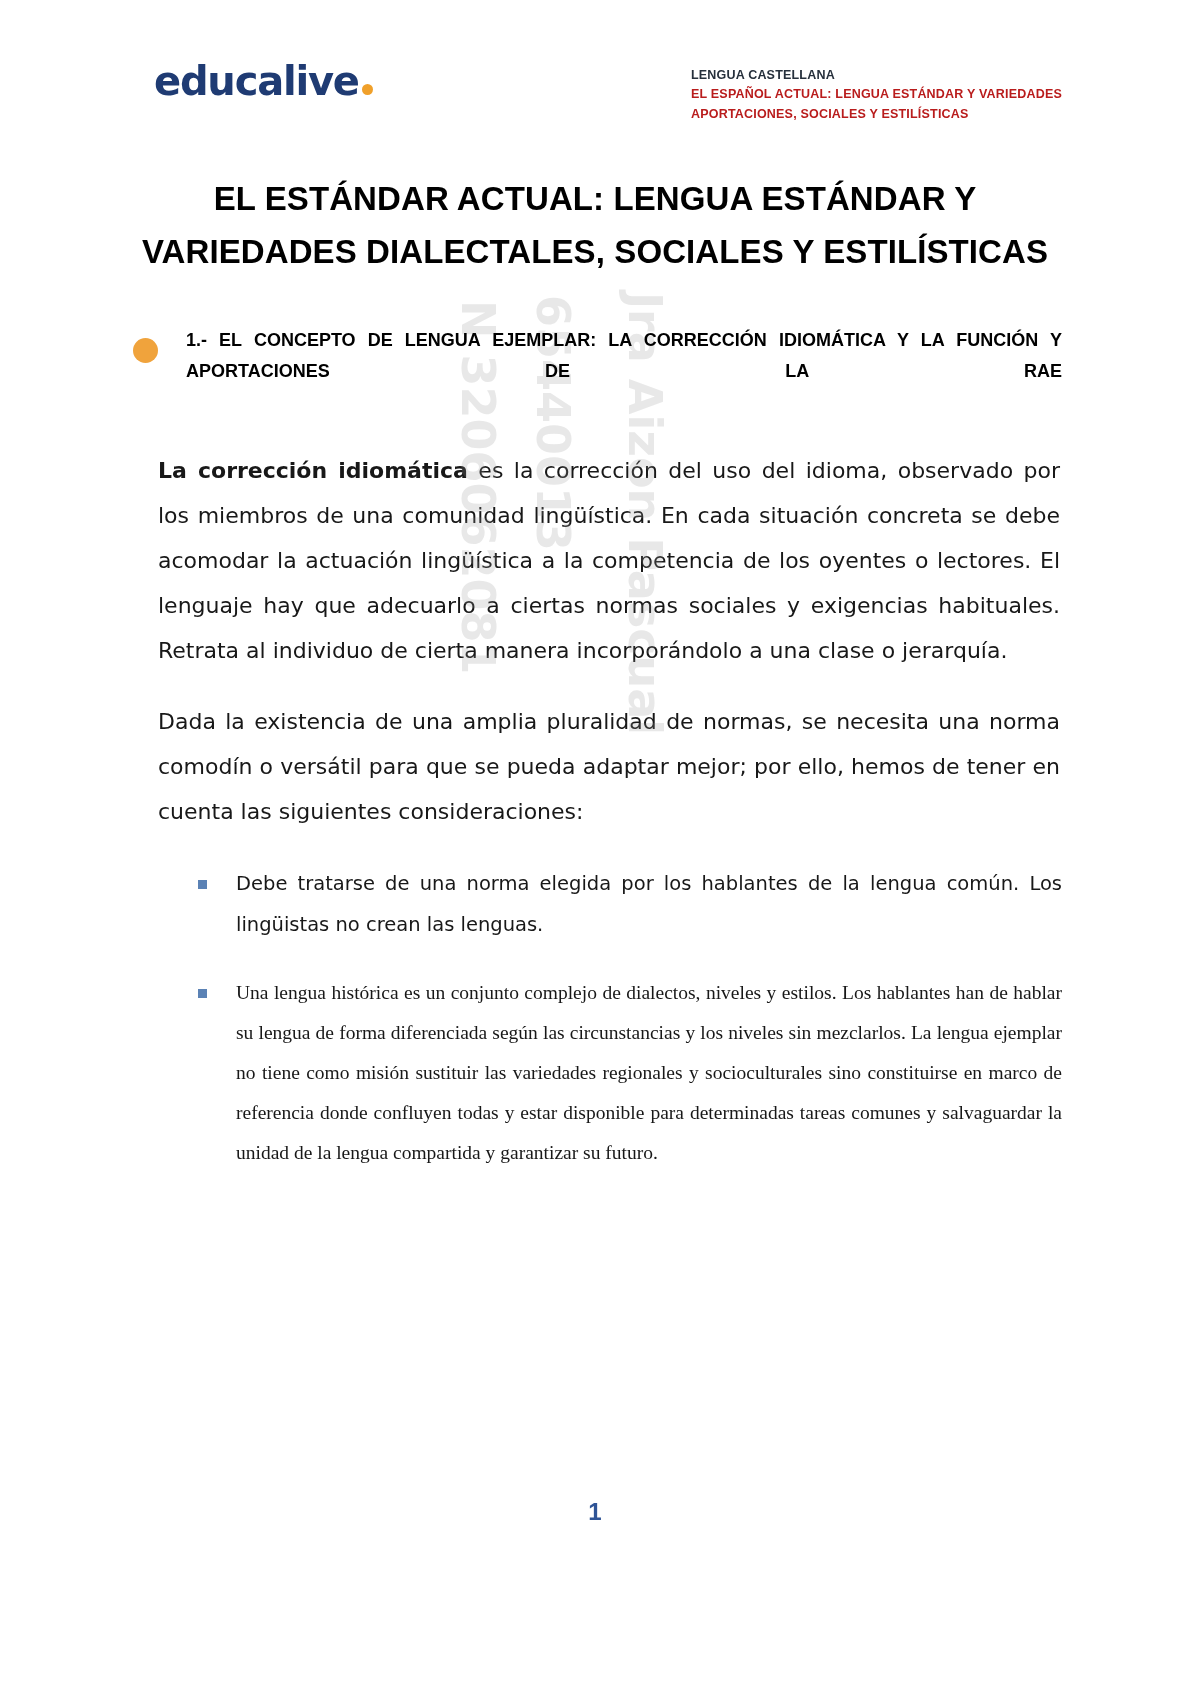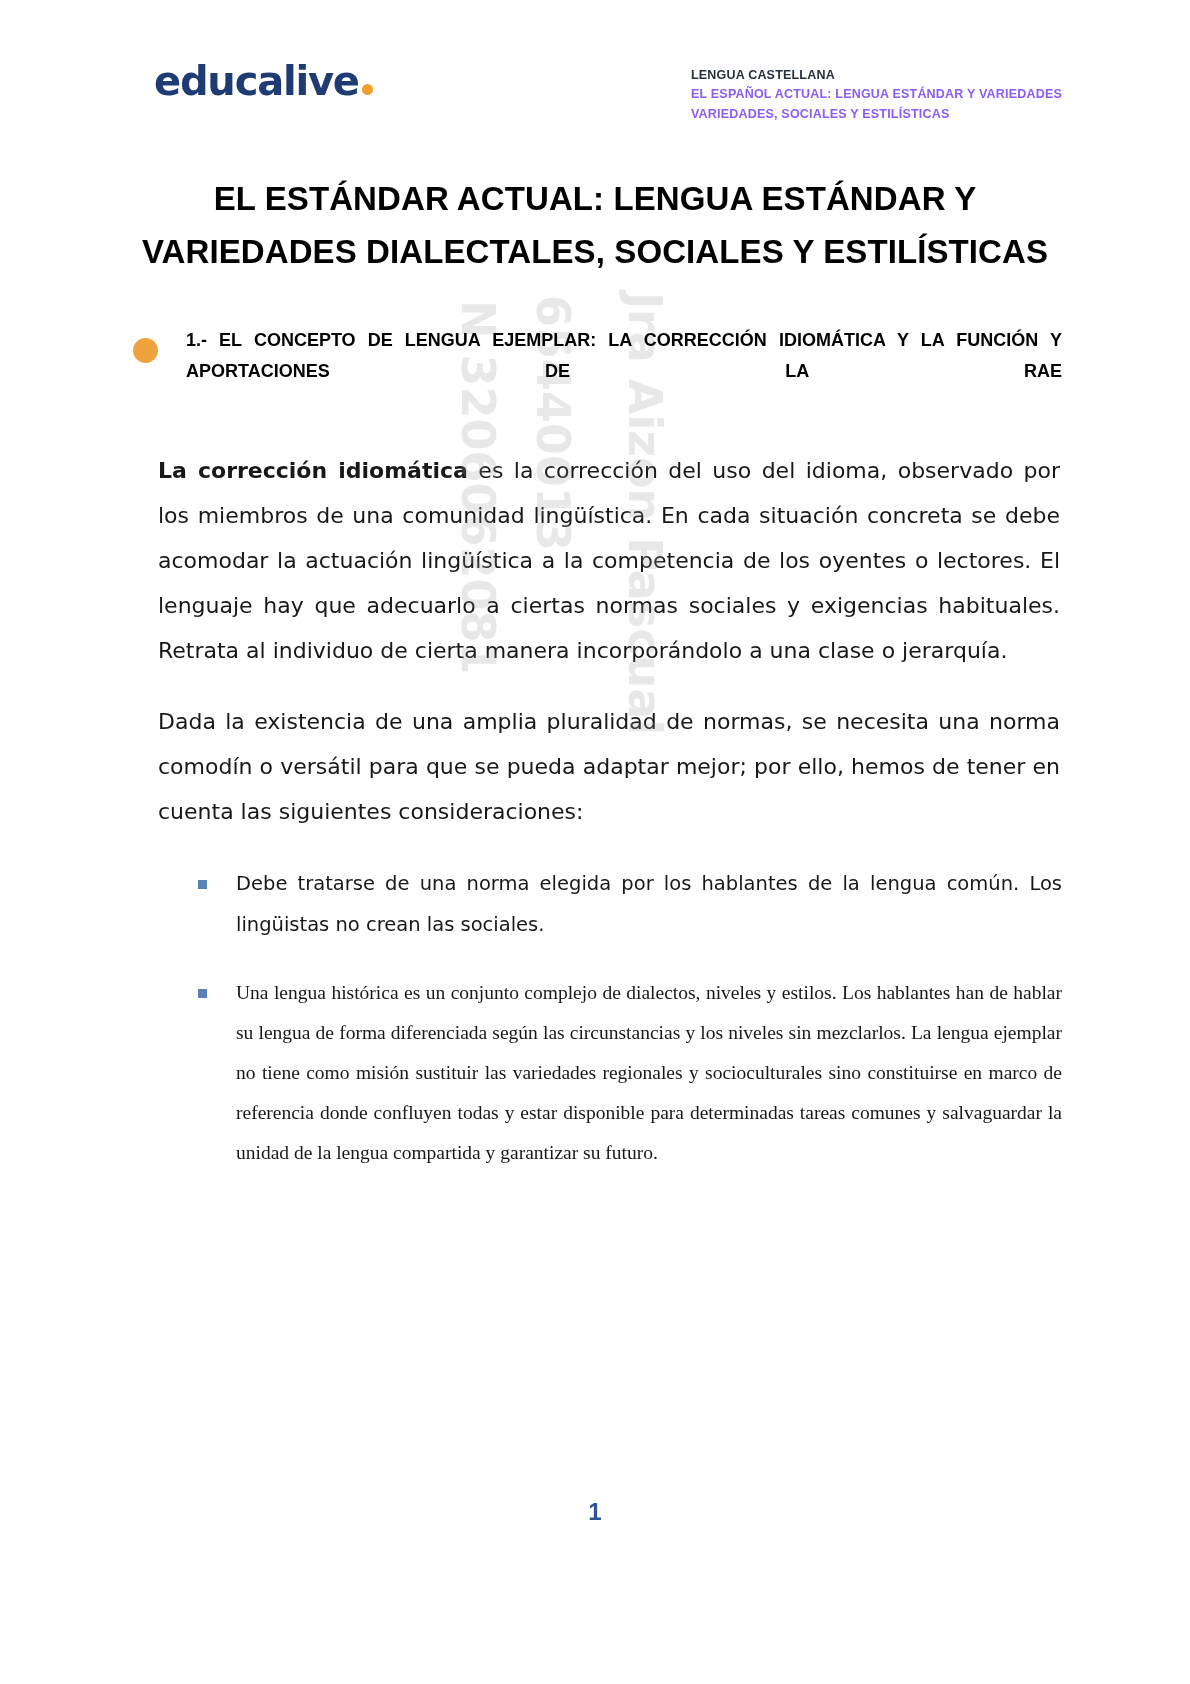--- a/index.html
+++ b/index.html
@@ -57,21 +57,21 @@
     margin-top: 14px;
     color: #3b4a5a;
     font-family: "Liberation Sans", sans-serif;
     font-size: 12.5px;
     font-weight: 700;
     line-height: 1.55;
     letter-spacing: 0.2px;
   }
   .header-right .l1 { color:#26303c; }
   .header-right .l2,
-  .header-right .l3 { color:#8b5cf6; }
+  .header-right .l3 { color:#b91c1c; }
 
   
   .doc-title {
     margin: 42px 0 0 0;
     text-align: center;
     font-family: "Liberation Sans", sans-serif;
     font-size: 33px;
     font-weight: 700;
     line-height: 1.62;
     color: #000000;
@@ -212,42 +212,42 @@
   </div>
 
   <div class="header">
     <div class="logo">
       <span class="logo-text">educalive</span>
       <span class="logo-dot"></span>
     </div>
     <div class="header-right">
       <div class="l1">LENGUA CASTELLANA</div>
       <div class="l2">EL ESPAÑOL ACTUAL: LENGUA ESTÁNDAR Y VARIEDADES</div>
-      <div class="l3">VARIEDADES, SOCIALES Y ESTILÍSTICAS</div>
+      <div class="l3">APORTACIONES, SOCIALES Y ESTILÍSTICAS</div>
     </div>
   </div>
 
   <h1 class="doc-title">EL ESTÁNDAR ACTUAL: LENGUA ESTÁNDAR Y VARIEDADES DIALECTALES, SOCIALES Y ESTILÍSTICAS</h1>
 
   <h2 class="section-heading">
     <span class="bullet-dot"></span>
     <span>1.- EL CONCEPTO DE LENGUA EJEMPLAR: LA CORRECCIÓN IDIOMÁTICA Y LA FUNCIÓN Y APORTACIONES DE LA RAE</span>
   </h2>
 
   <div class="body-block">
     <p class="para">
       <span class="bold">La corrección idiomática</span><span> es la corrección del uso del idioma, observado por los miembros de una comunidad lingüística. En cada situación concreta se debe acomodar la actuación lingüística a la competencia de los oyentes o lectores. El lenguaje hay que adecuarlo a ciertas normas sociales y exigencias habituales. Retrata al individuo de cierta manera incorporándolo a una clase o jerarquía.</span>
     </p>
     <p class="para">Dada la existencia de una amplia pluralidad de normas, se necesita una norma comodín o versátil para que se pueda adaptar mejor; por ello, hemos de tener en cuenta las siguientes consideraciones:</p>
   </div>
 
   <ul class="bullets">
     <li>
       <span class="sq-bullet"></span>
-      <span>Debe tratarse de una norma elegida por los hablantes de la lengua común. Los lingüistas no crean las sociales.</span>
+      <span>Debe tratarse de una norma elegida por los hablantes de la lengua común. Los lingüistas no crean las lenguas.</span>
     </li>
     <li>
       <span class="sq-bullet"></span>
       <span>Una lengua histórica es un conjunto complejo de dialectos, niveles y estilos. Los hablantes han de hablar su lengua de forma diferenciada según las circunstancias y los niveles sin mezclarlos. La lengua ejemplar no tiene como misión sustituir las variedades regionales y socioculturales sino constituirse en marco de referencia donde confluyen todas y estar disponible para determinadas tareas comunes y salvaguardar la unidad de la lengua compartida y garantizar su futuro.</span>
     </li>
   </ul>
 
   <div class="page-number">1</div>
 </div>
 

